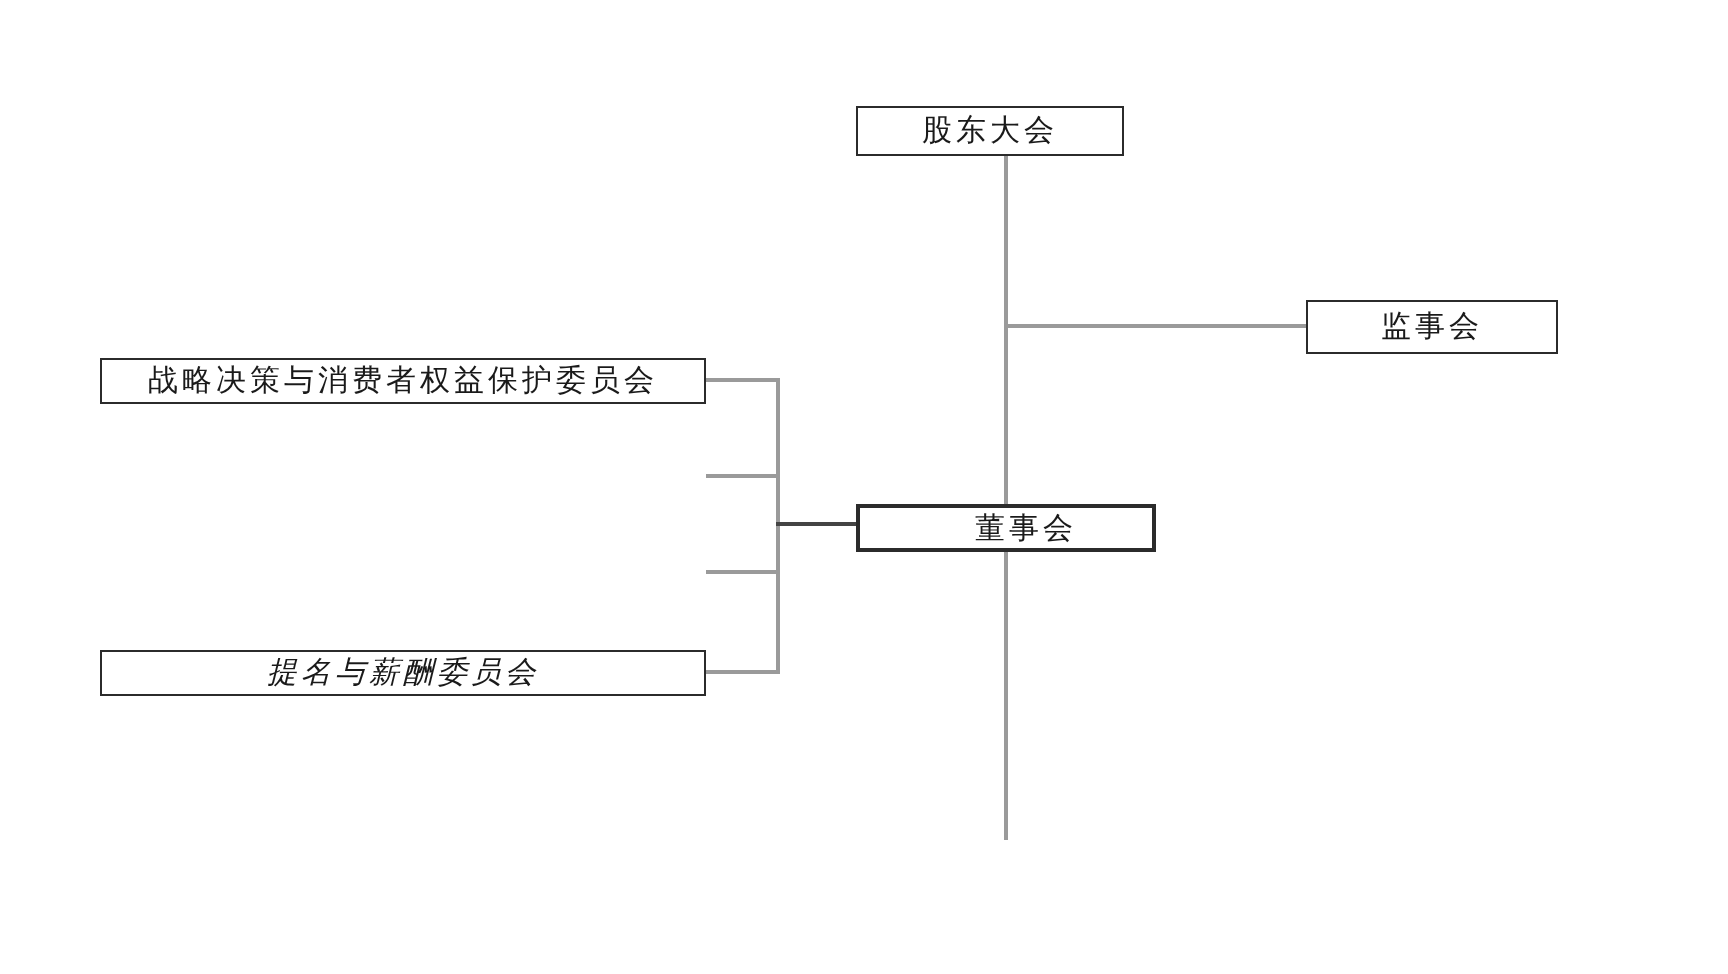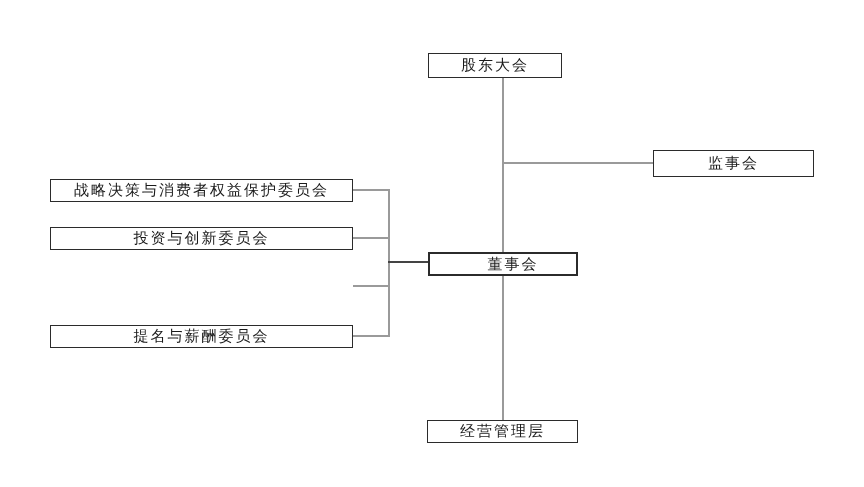--- a/index.html
+++ b/index.html
@@ -36,27 +36,27 @@
   }
   .box.bold-border { border-width: 2px; padding-left: 20px; }
   .line {
     position: absolute;
     background: var(--line);
   }
   .line.dark { background: var(--line-dark); }
 
   
   .n-shareholders { left: 428px; top: 53px;  width: 134px; height: 25px; }
-  .n-supervisors  { left: 653px; top: 150px; width: 161px; height: 27px; }
+  .n-supervisors  { left: 653px; top: 150px; width: 126px; height: 27px; }
   .n-board        { left: 428px; top: 252px; width: 150px; height: 24px; }
   .n-management   { left: 427px; top: 420px; width: 151px; height: 23px; }
   .n-c0 { left: 50px; top: 179px; width: 303px; height: 23px; }
   .n-c1 { left: 50px; top: 227px; width: 303px; height: 23px; }
   .n-c2 { left: 50px; top: 274px; width: 303px; height: 24px; }
-  .n-c3 { left: 50px; top: 325px; width: 303px; height: 23px; }
+  .n-c3 { left: 50px; top: 325px; width: 303px; height: 23px; font-style: italic; }
 
   
   .l-trunk-top    { left: 502px; top: 78px;  width: 1.5px; height: 174px; }
   .l-trunk-bottom { left: 502px; top: 276px; width: 1.5px; height: 144px; }
   .l-supervisors  { left: 503px; top: 162px; width: 150px; height: 1.5px; }
   .l-bus          { left: 388px; top: 189px; width: 1.5px; height: 148px; }
   .l-branch-0     { left: 353px; top: 189px; width: 36px;  height: 1.5px; }
   .l-branch-1     { left: 353px; top: 237px; width: 36px;  height: 1.5px; }
   .l-branch-2     { left: 353px; top: 285px; width: 36px;  height: 1.5px; }
   .l-branch-3     { left: 353px; top: 335px; width: 36px;  height: 1.5px; }
@@ -76,22 +76,20 @@
   <div class="line l-branch-2"></div>
   <div class="line l-branch-3"></div>
   <div class="line dark l-board-conn"></div>
 
   <div class="box n-shareholders">股东大会</div>
 
   <div class="box n-supervisors">监事会</div>
 
   <div class="box bold-border n-board">董事会</div>
 
-  <div class="box n-management">经营管理层</div>
 
   <div class="box n-c0">战略决策与消费者权益保护委员会</div>
 
-  <div class="box n-c1">投资与创新委员会</div>
 
 
   <div class="box n-c3">提名与薪酬委员会</div>
 
 </div>
 
 </body></html>

